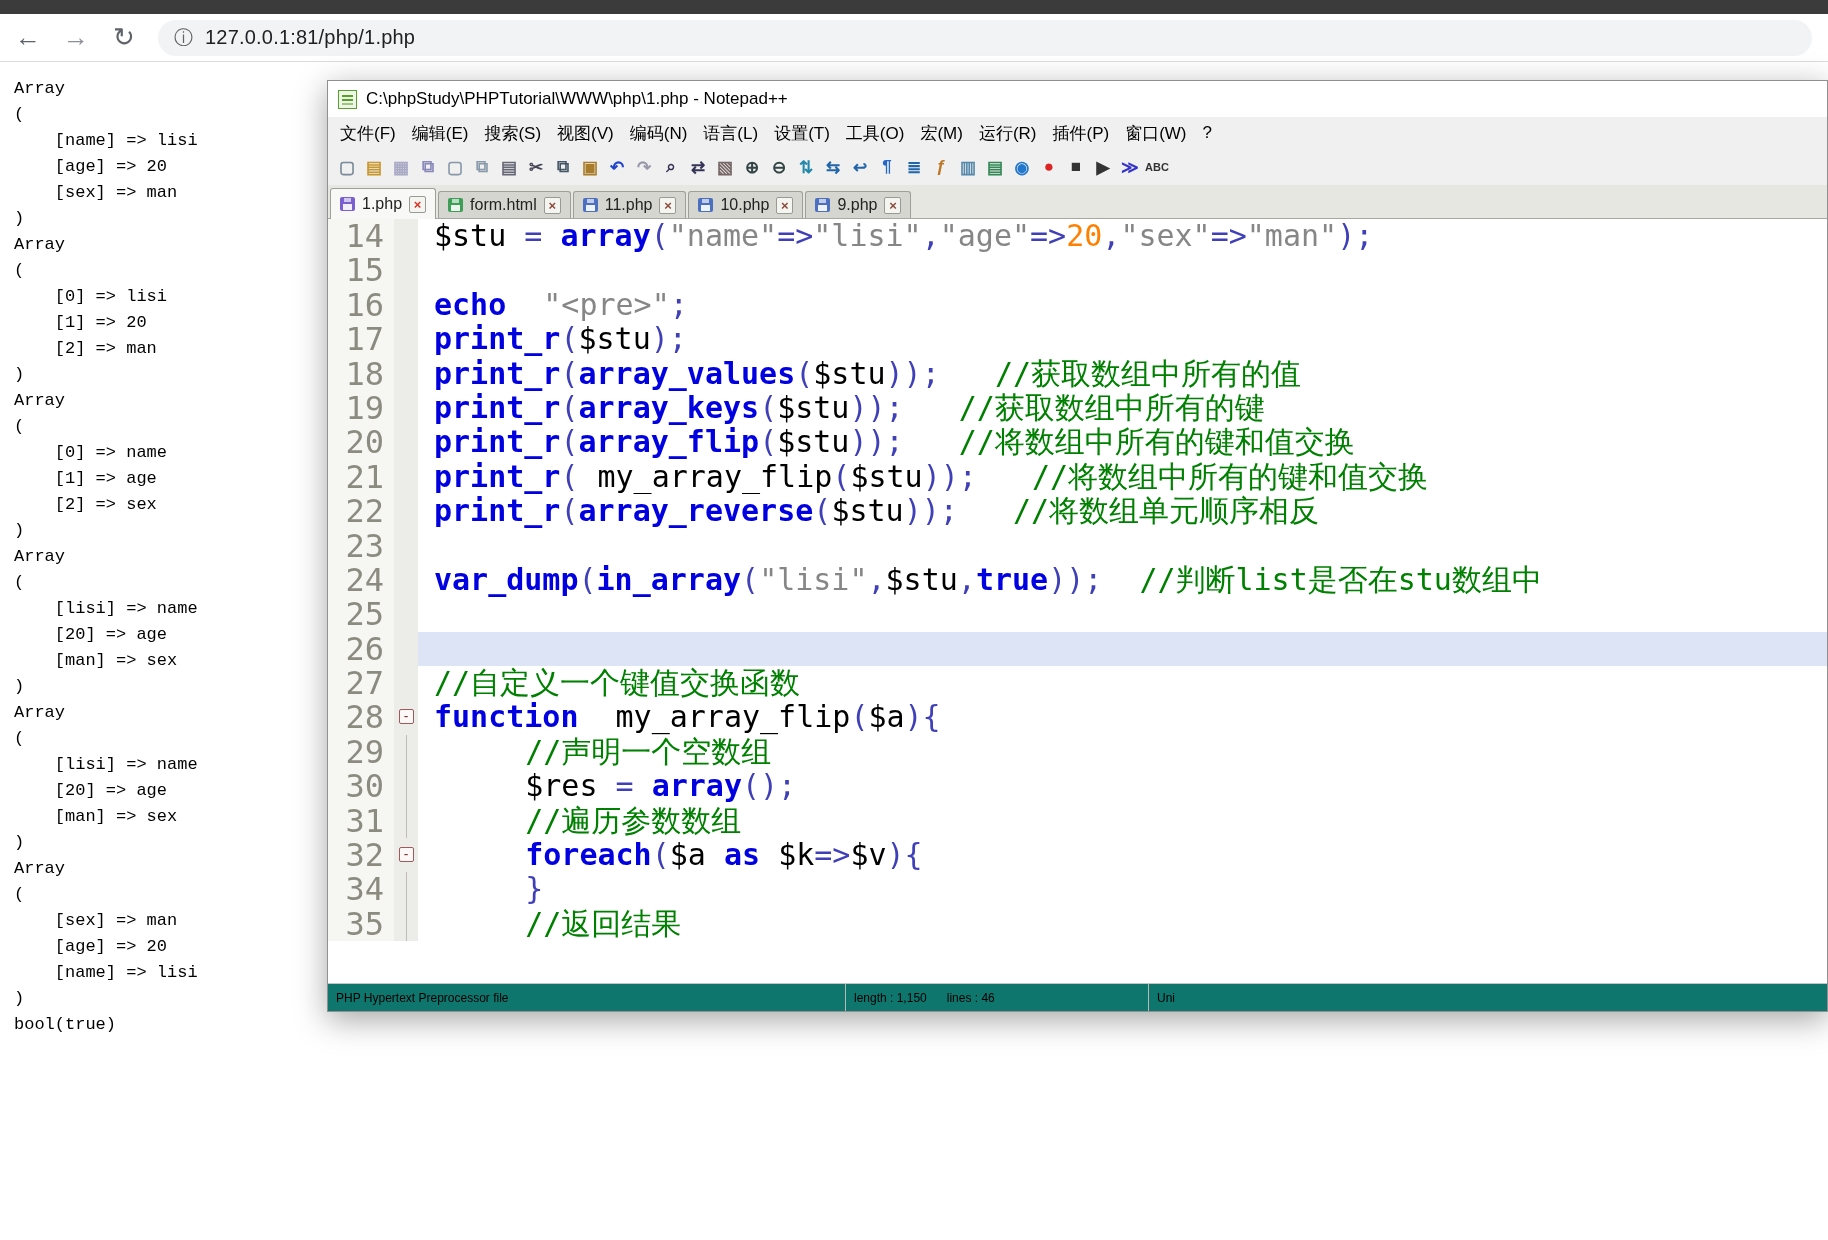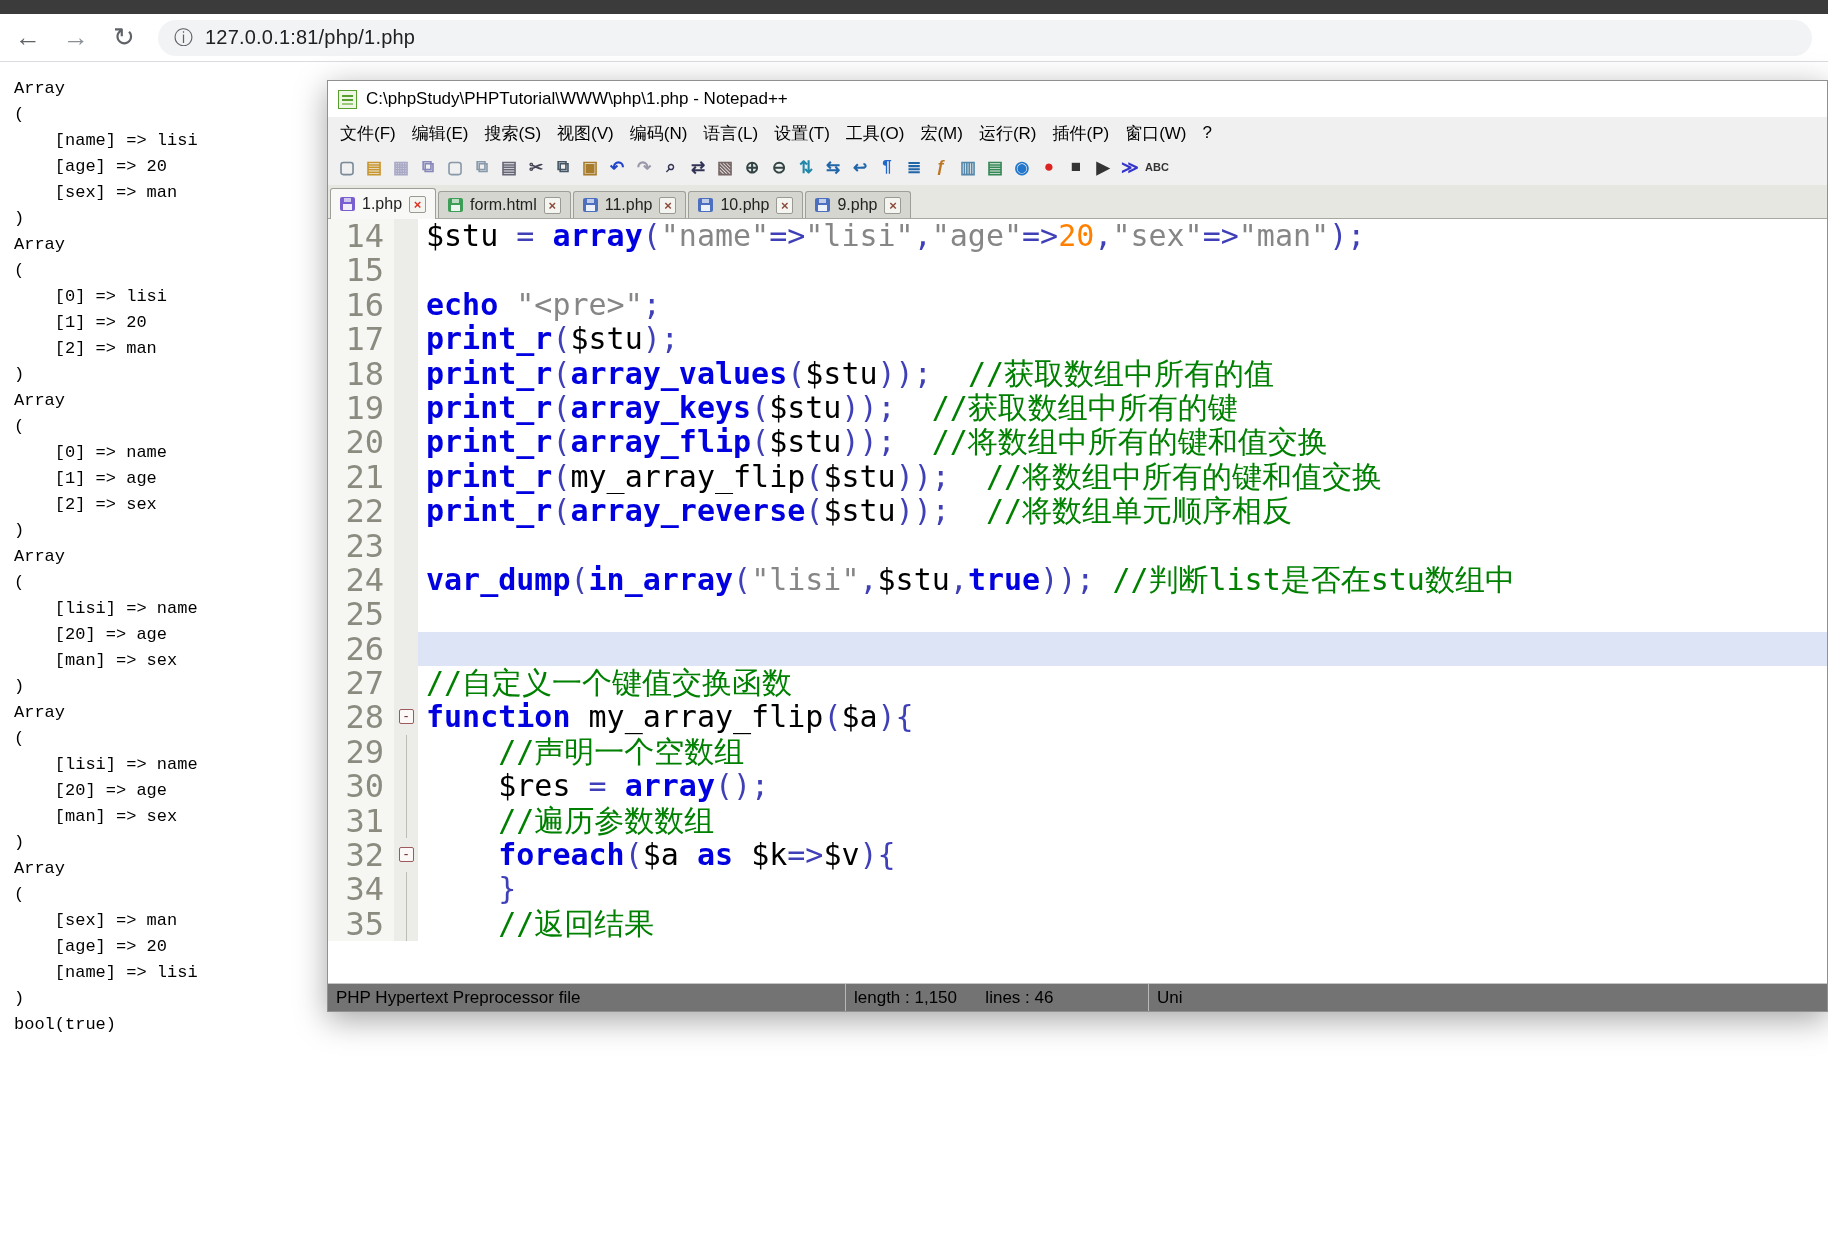--- a/index.html
+++ b/index.html
@@ -72,34 +72,34 @@
     font-family:"DejaVu Sans Mono", monospace; font-size:30px; }
   .row { display:flex; height:34.4px; line-height:34.4px; white-space:pre; }
   .ln { flex:0 0 66px; width:66px; text-align:right; padding-right:10px;
     color:#8b8b80; background:#f6f6f3; font-size:32px; }
   .fold-m { flex:0 0 24px; width:24px; background:#ecece8; }
   .fold-m.fline::before { content:""; display:block; margin:0 auto; width:1px; height:100%; background:#bdbdb6; }
   .fold-box { display:block; margin:9px auto 0; width:15px; height:15px;
     border:1px solid #9c5a5a; background:#fdf8f8; color:#7a3a3a;
     font-size:14px; line-height:12px; text-align:center; border-radius:2px;
     font-family:"Liberation Sans", sans-serif; }
-  .code { flex:1 1 auto; padding-left:8px; position:relative; overflow:hidden; }
+  .code { flex:1 1 auto; padding-left:16px; position:relative; overflow:hidden; }
   .row.hl .code { background:#dce4f5; }
   .code.guide::before { content:""; position:absolute; left:80px; top:0; bottom:0; width:1px; background:#c8c8c8; }
   .tk-kw  { color:#0000e0; font-weight:bold; }
   .tk-str { color:#868686; }
   .tk-num { color:#ff8000; }
   .tk-com { color:#008000; }
   .tk-op  { color:#3f3fb8; }
   .tk-var { color:#000000; }
-  .tk-txt { color:#000000; }
-
-  
-  .npp-status { height:28px; background:#737373; border-top:1px solid #c6c6c6;
-    display:flex; align-items:center; font-size:17px; white-space:pre; overflow:hidden; flex:0 0 auto; }
+  .tk-txt { color:#000000;margin-left:19px; }
+
+  
+  .npp-status { height:28px; background:#0f766e; border-top:1px solid #c6c6c6;
+    display:flex; align-items:center; font-size:12px; white-space:pre; overflow:hidden; flex:0 0 auto; }
   .seg { height:100%; display:flex; align-items:center; padding-left:8px;
     border-right:1px solid #b8b8b8; overflow:hidden; }
   .seg1 { flex:0 0 518px; }
   .seg2 { flex:0 0 303px; }
   .seg3 { flex:0 0 632px; }
   .seg4 { flex:1 1 auto; border-right:none; }
 </style>
 </head>
 <body>
 

